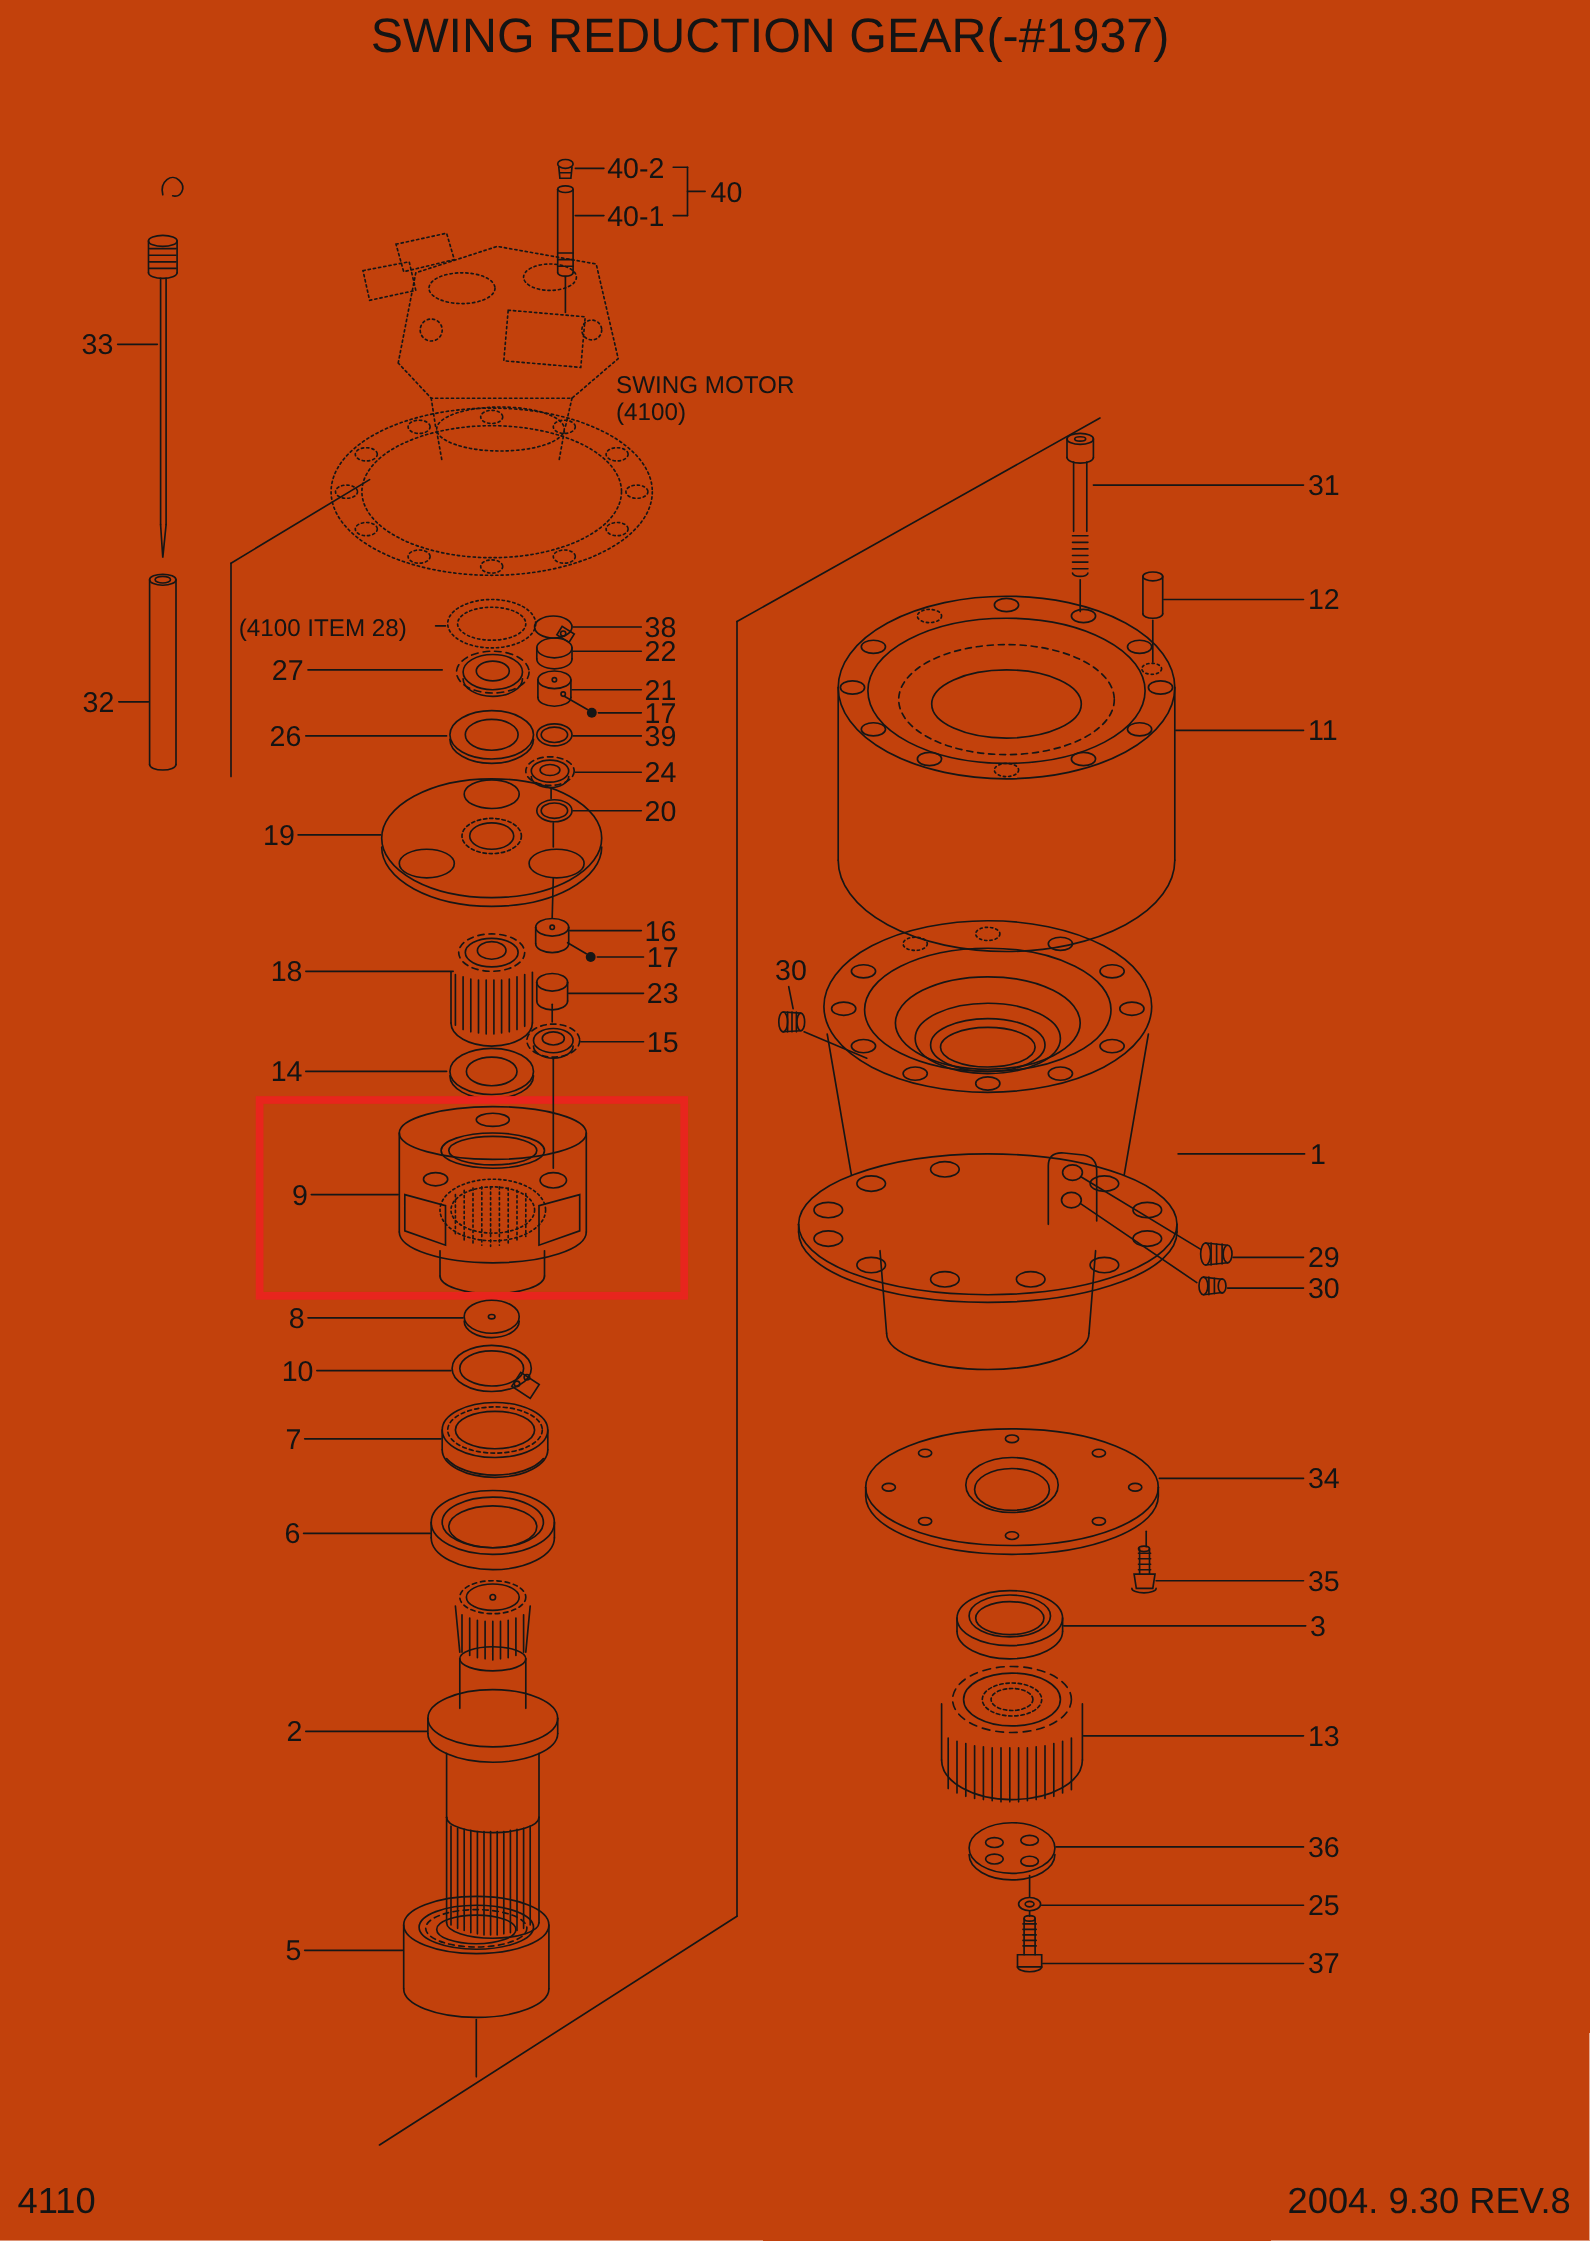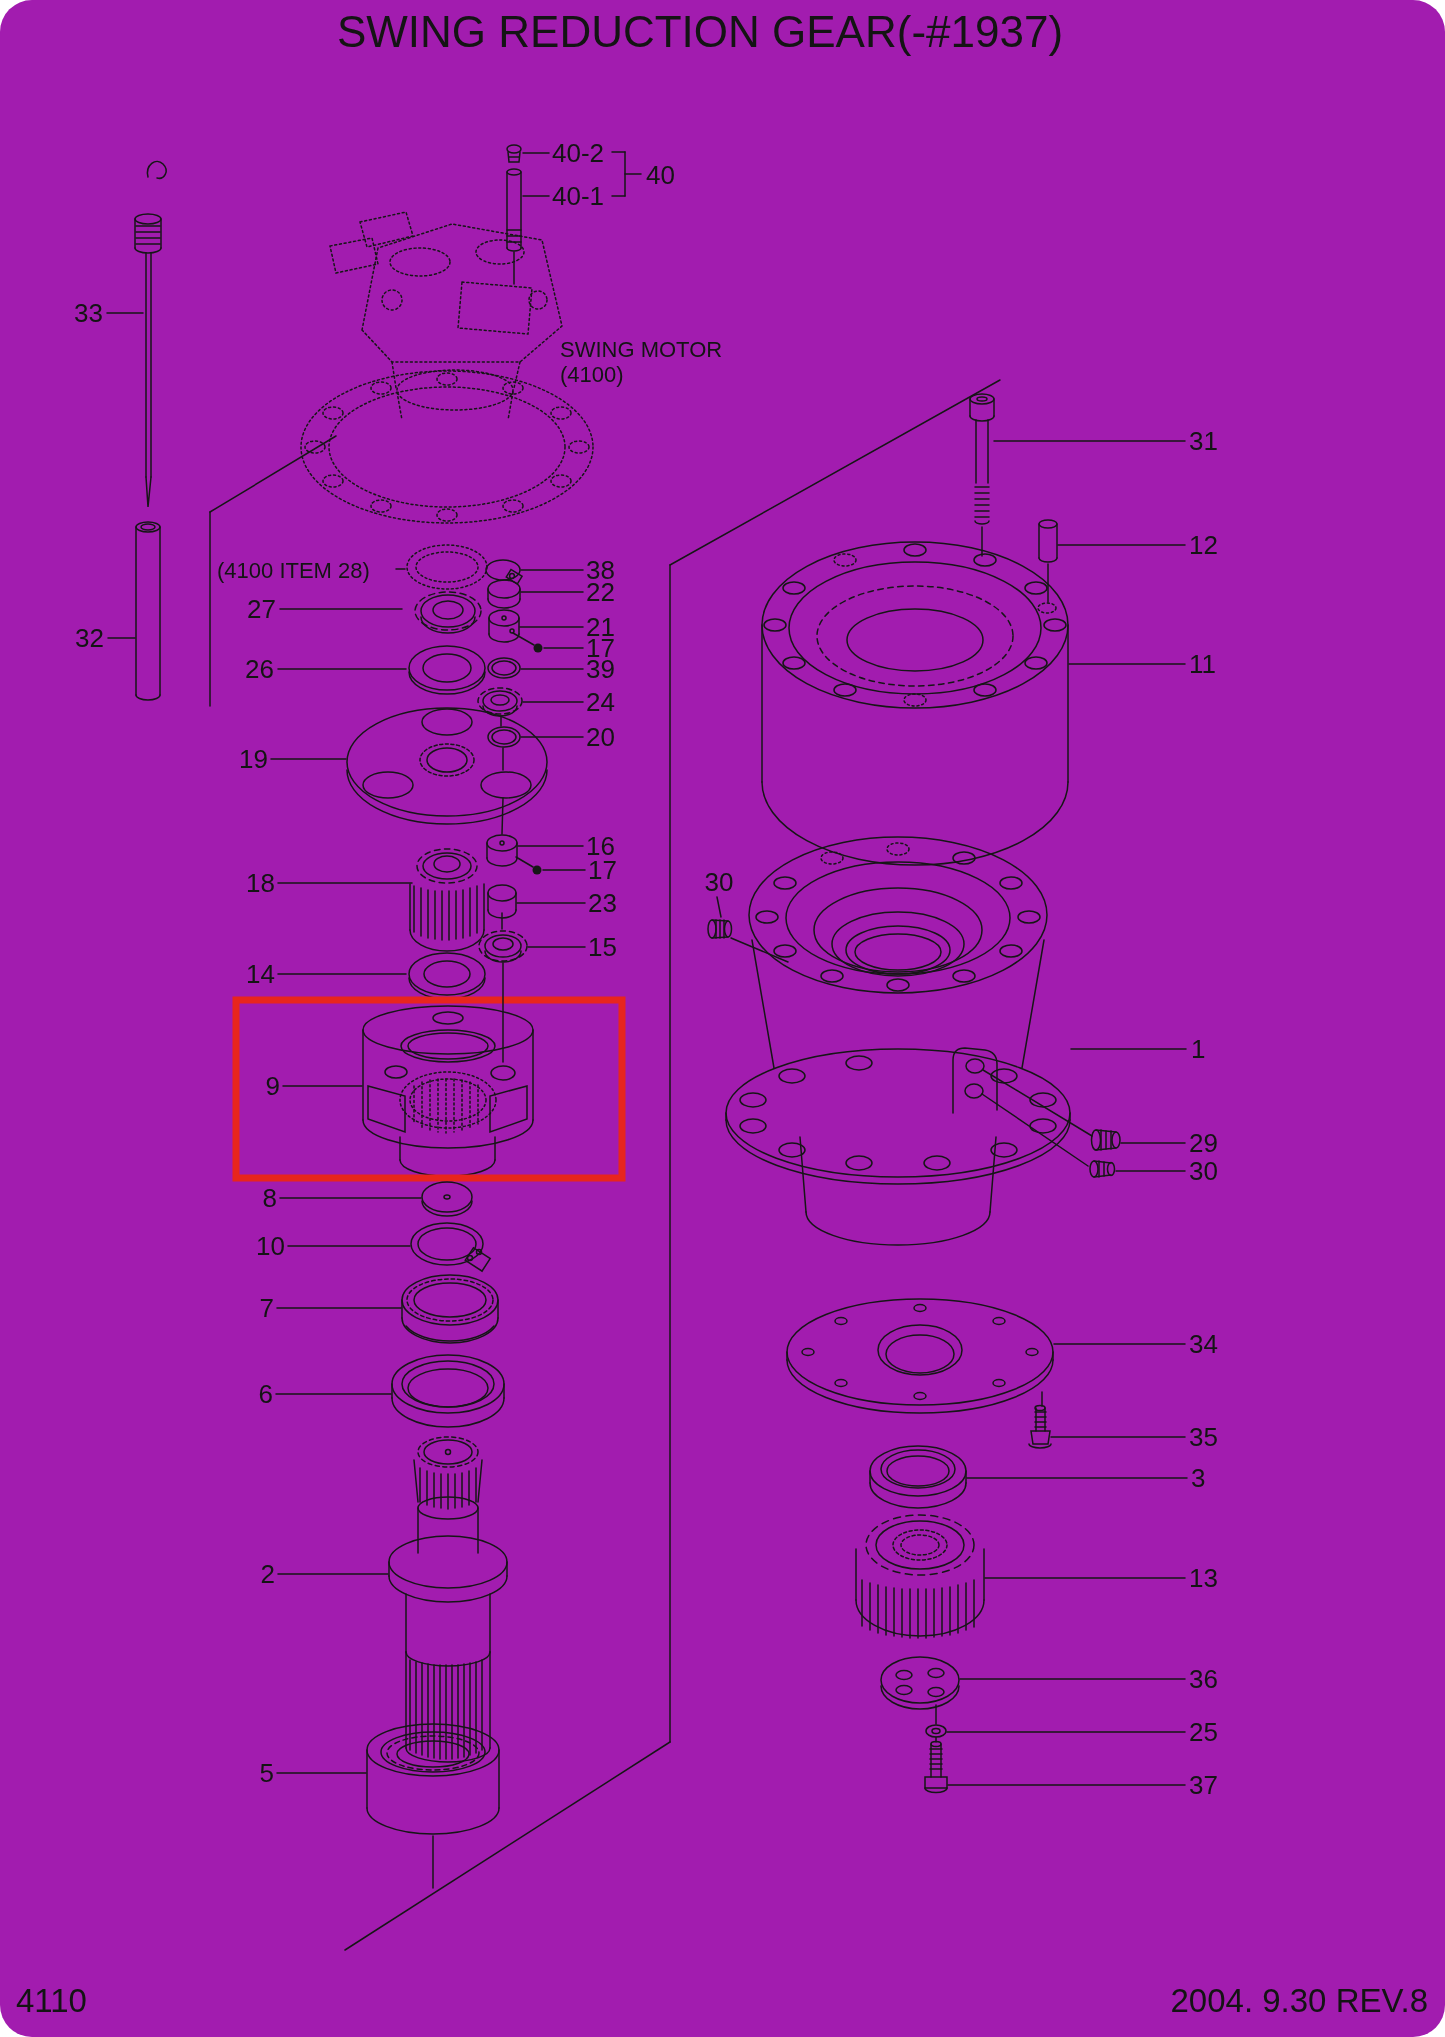--- a/index.html
+++ b/index.html
@@ -1,16 +1,16 @@
 <!DOCTYPE html>
 <html><head>
 <meta charset="utf-8">
 <style>
   html,body{margin:0;padding:0;background:#ffffff;}
-  .page{width:1445px;height:2037px;position:relative;background:#a21caf;border-radius:32px;}
+  .page{width:1445px;height:2037px;position:relative;background:#c2410c;}
   svg{display:block}
   .ink, .ink line, .ink path, .ink ellipse, .ink circle, .ink rect, .ink polyline{
     stroke:#161616; fill:none; stroke-width:1.5; stroke-linecap:round;
   }
   .dot{stroke-dasharray:2 2.8; stroke-width:1.2;}
   .soliddot{fill:#161616; stroke:none;}
   text{font-family:"Liberation Sans", sans-serif; fill:#141414; stroke:none;}
   .lbl{font-size:26px;}
   .note{font-size:22px;}
   .title{font-size:44px;}

